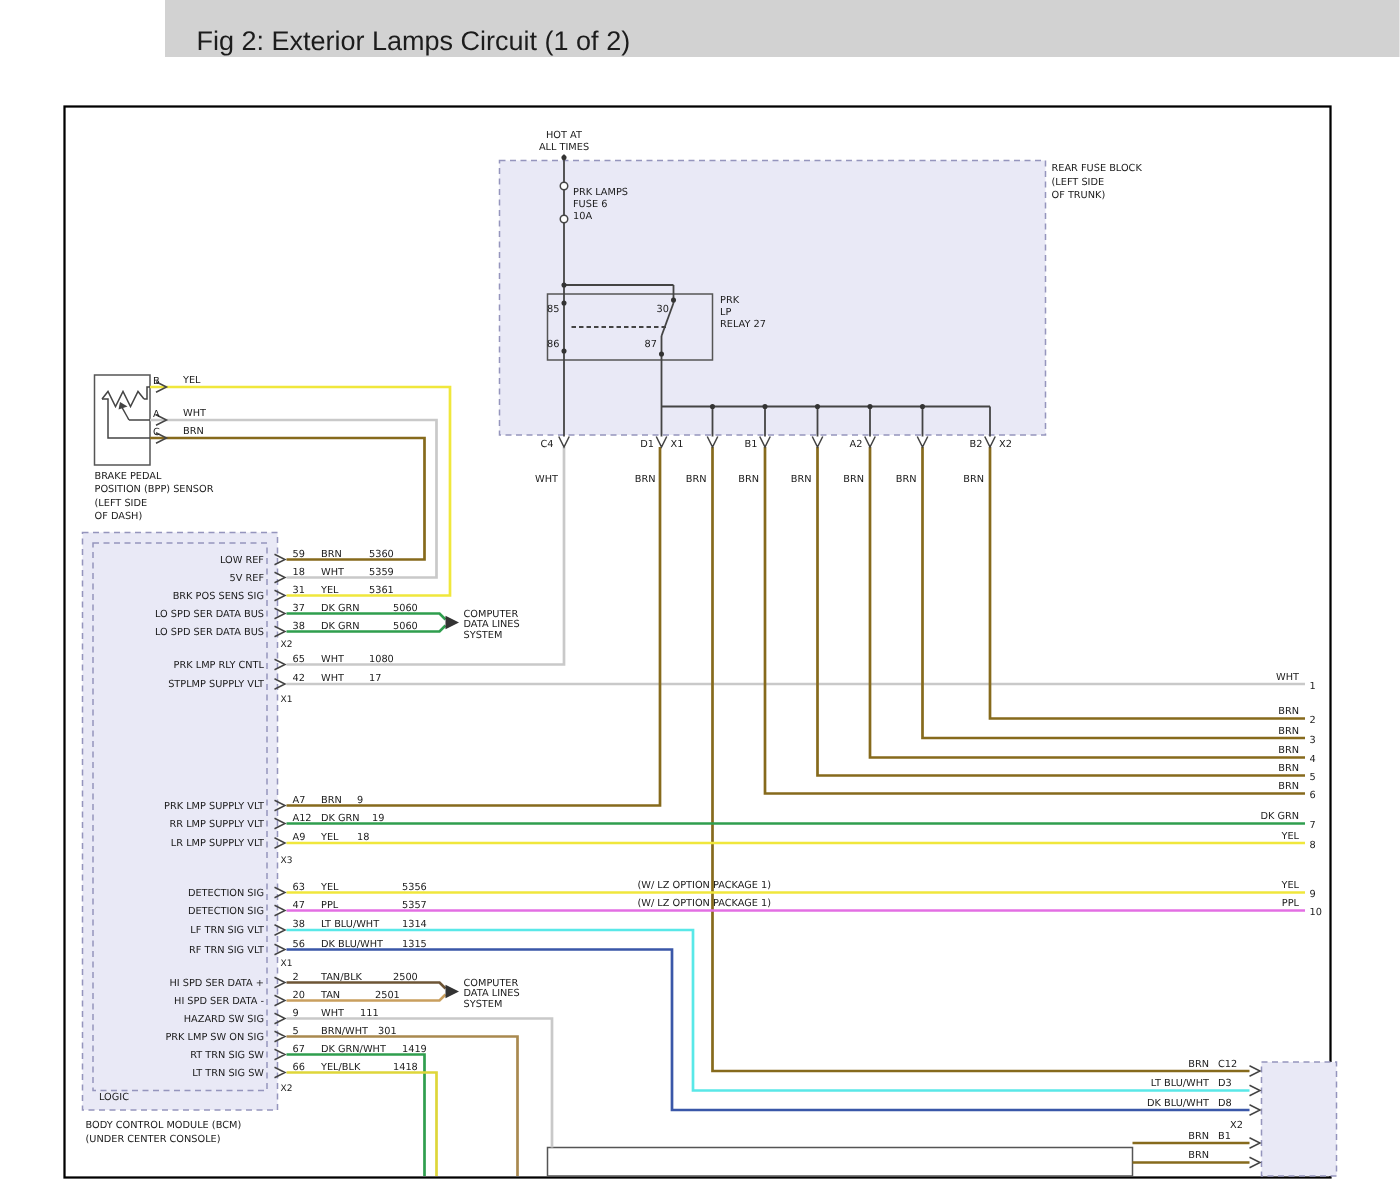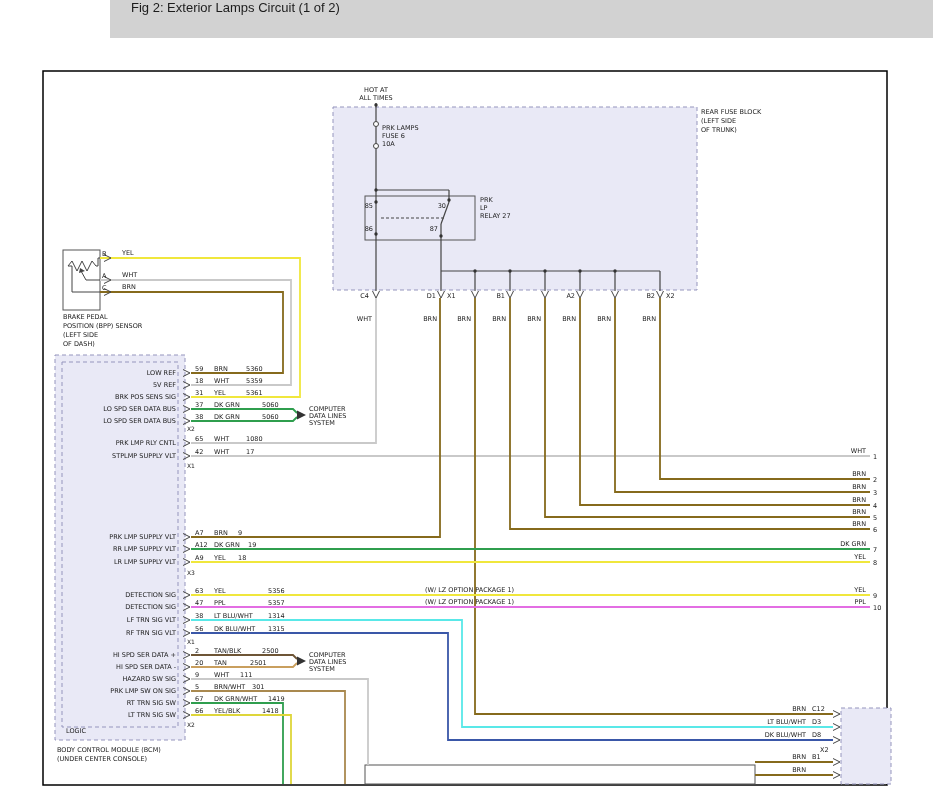--- a/index.html
+++ b/index.html
@@ -1,17 +1,17 @@
 <!DOCTYPE html>
 <html><head>
 <meta charset="utf-8">
 <style>
   html,body{margin:0;padding:0}
   body{width:933px;height:798px;position:relative;background:#fff;font-family:"Liberation Sans",sans-serif;overflow:hidden}
-  .titlebar{position:absolute;left:110px;top:0;width:823px;height:38px;background:#d2d2d2;display:flex;align-items:flex-start;box-sizing:border-box;padding-left:21px;font-size:13px;color:#1c1c1c}
+  .titlebar{position:absolute;left:110px;top:0;width:823px;height:38px;background:#d2d2d2;display:flex;align-items:flex-end;box-sizing:border-box;padding-left:21px;font-size:18px;color:#1c1c1c}
   svg{position:absolute;left:0;top:0}
   svg text{font-family:"DejaVu Sans",sans-serif;fill:#1a1a1a}
 </style>
 </head>
 <body>
 
 <div class="titlebar">
   <span>Fig 2: Exterior Lamps Circuit (1 of 2)</span>
 </div>
 

